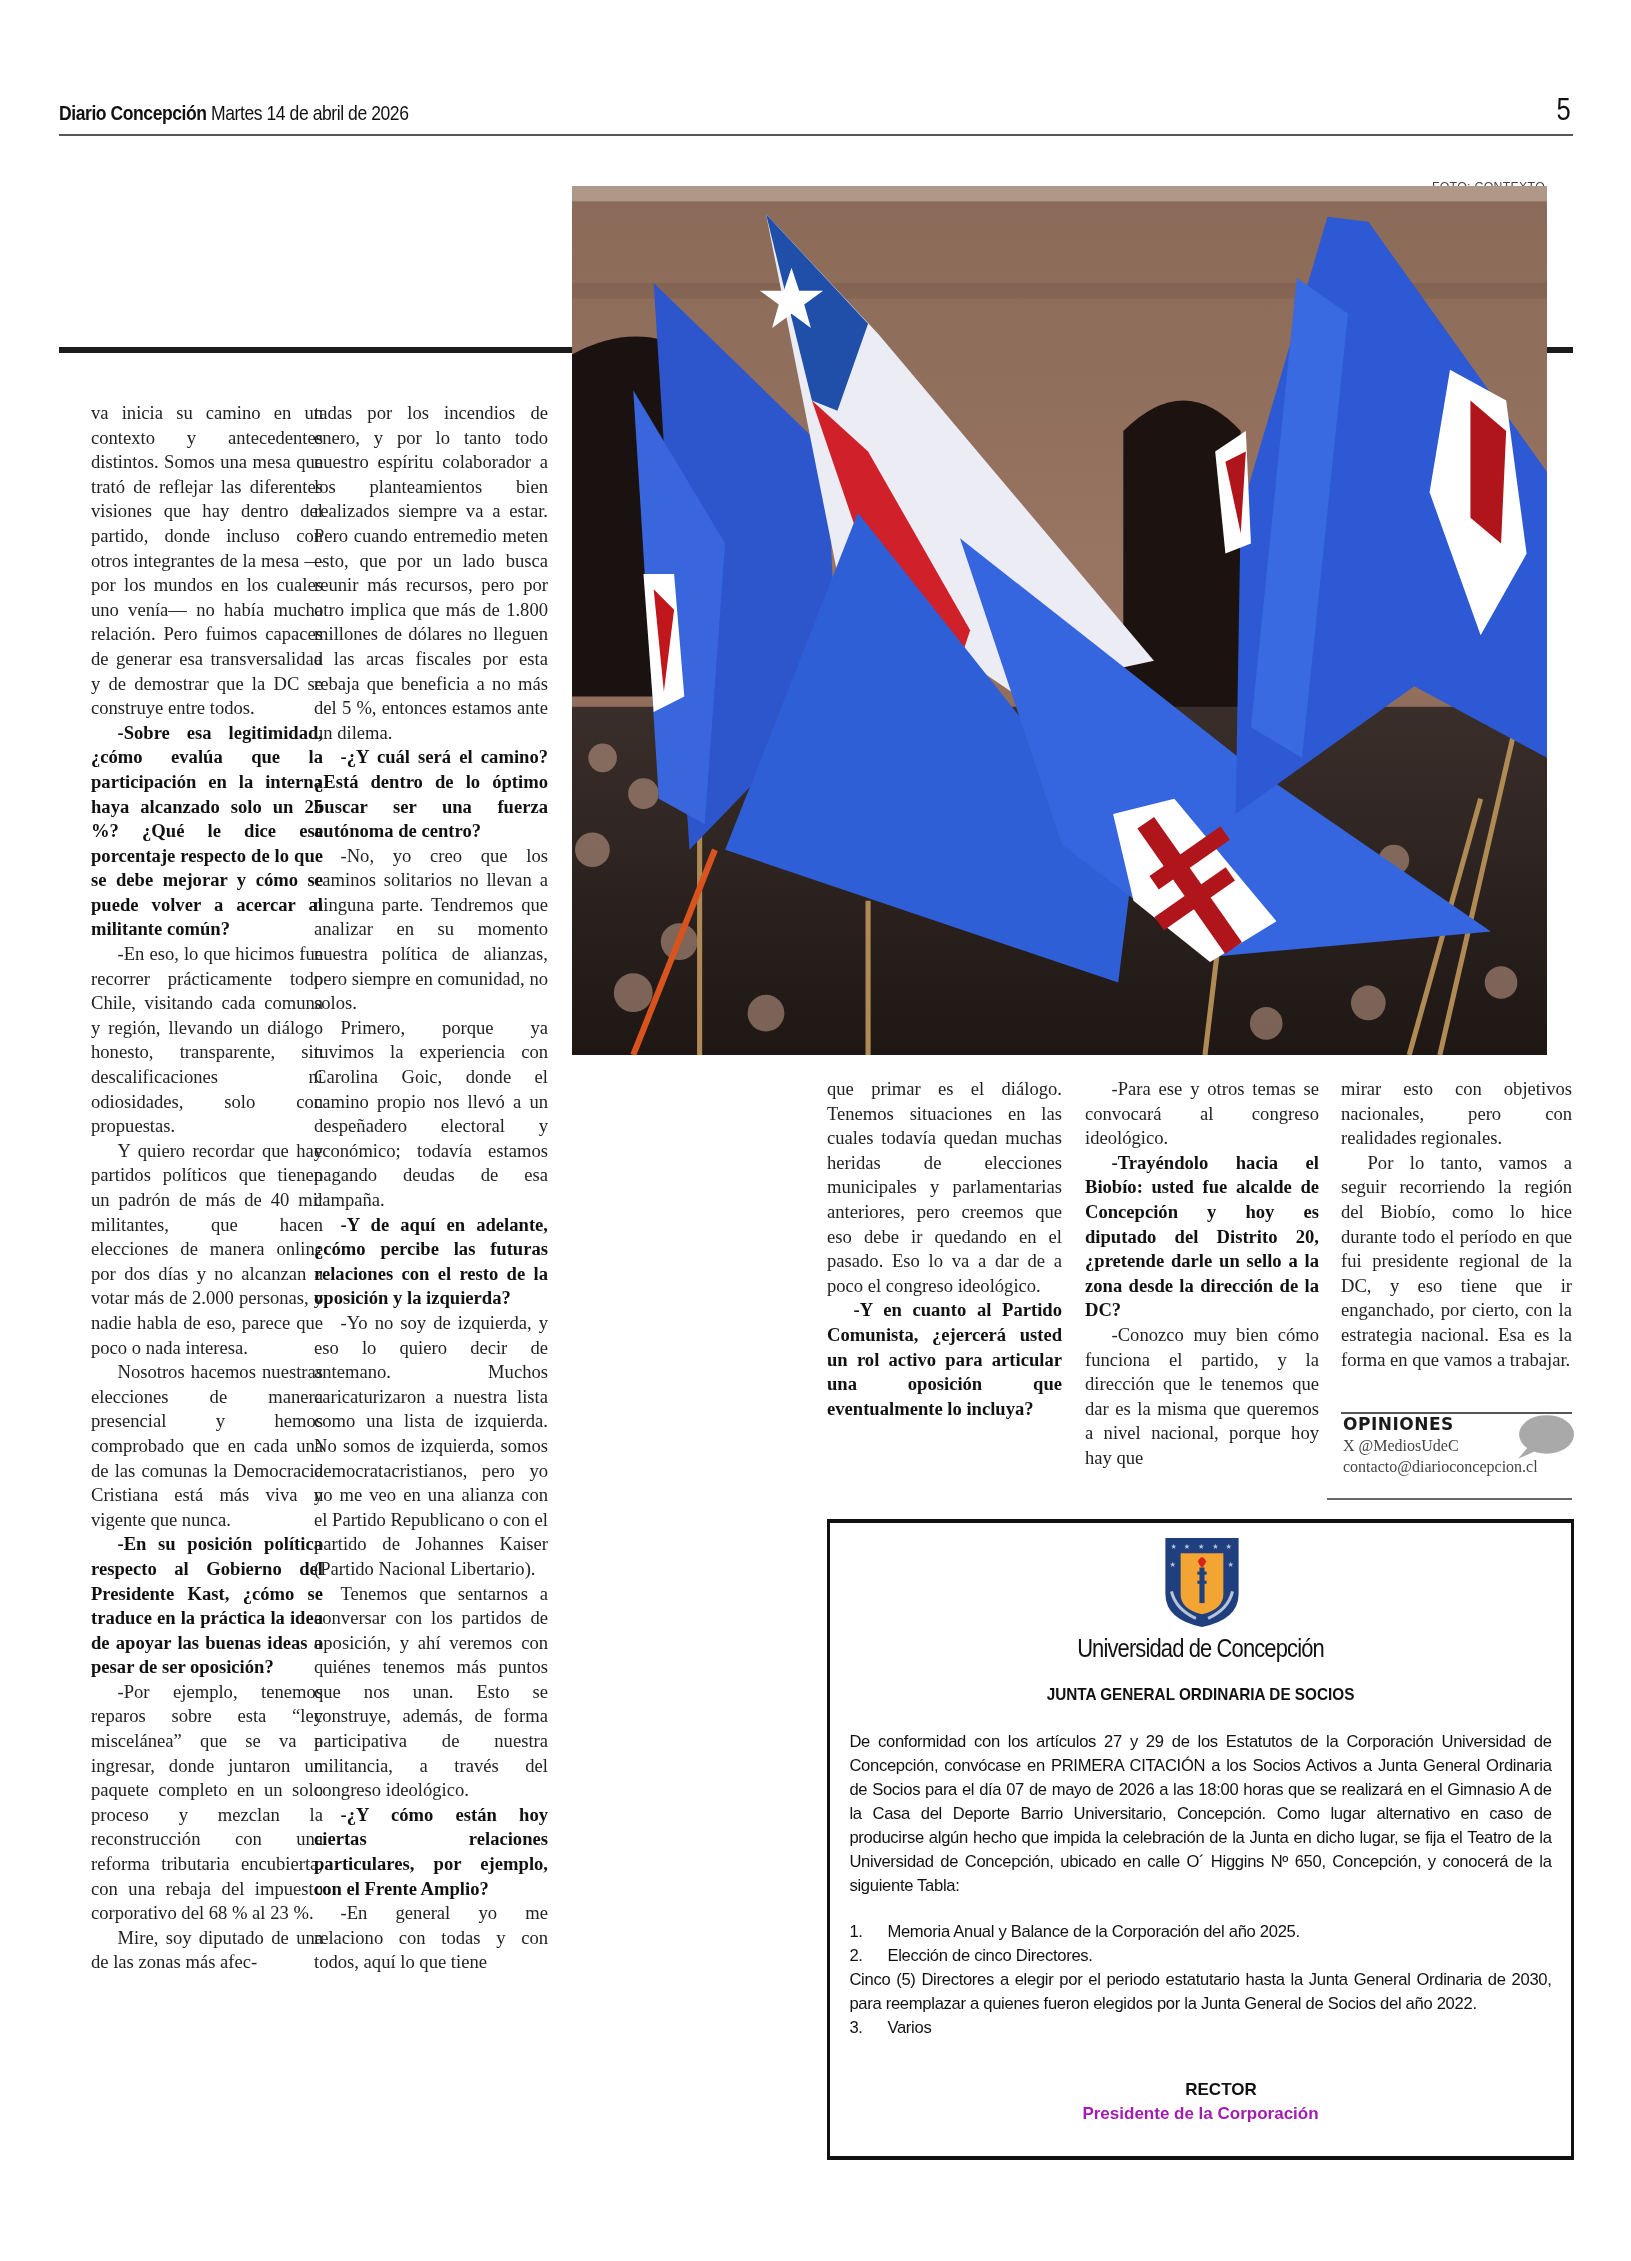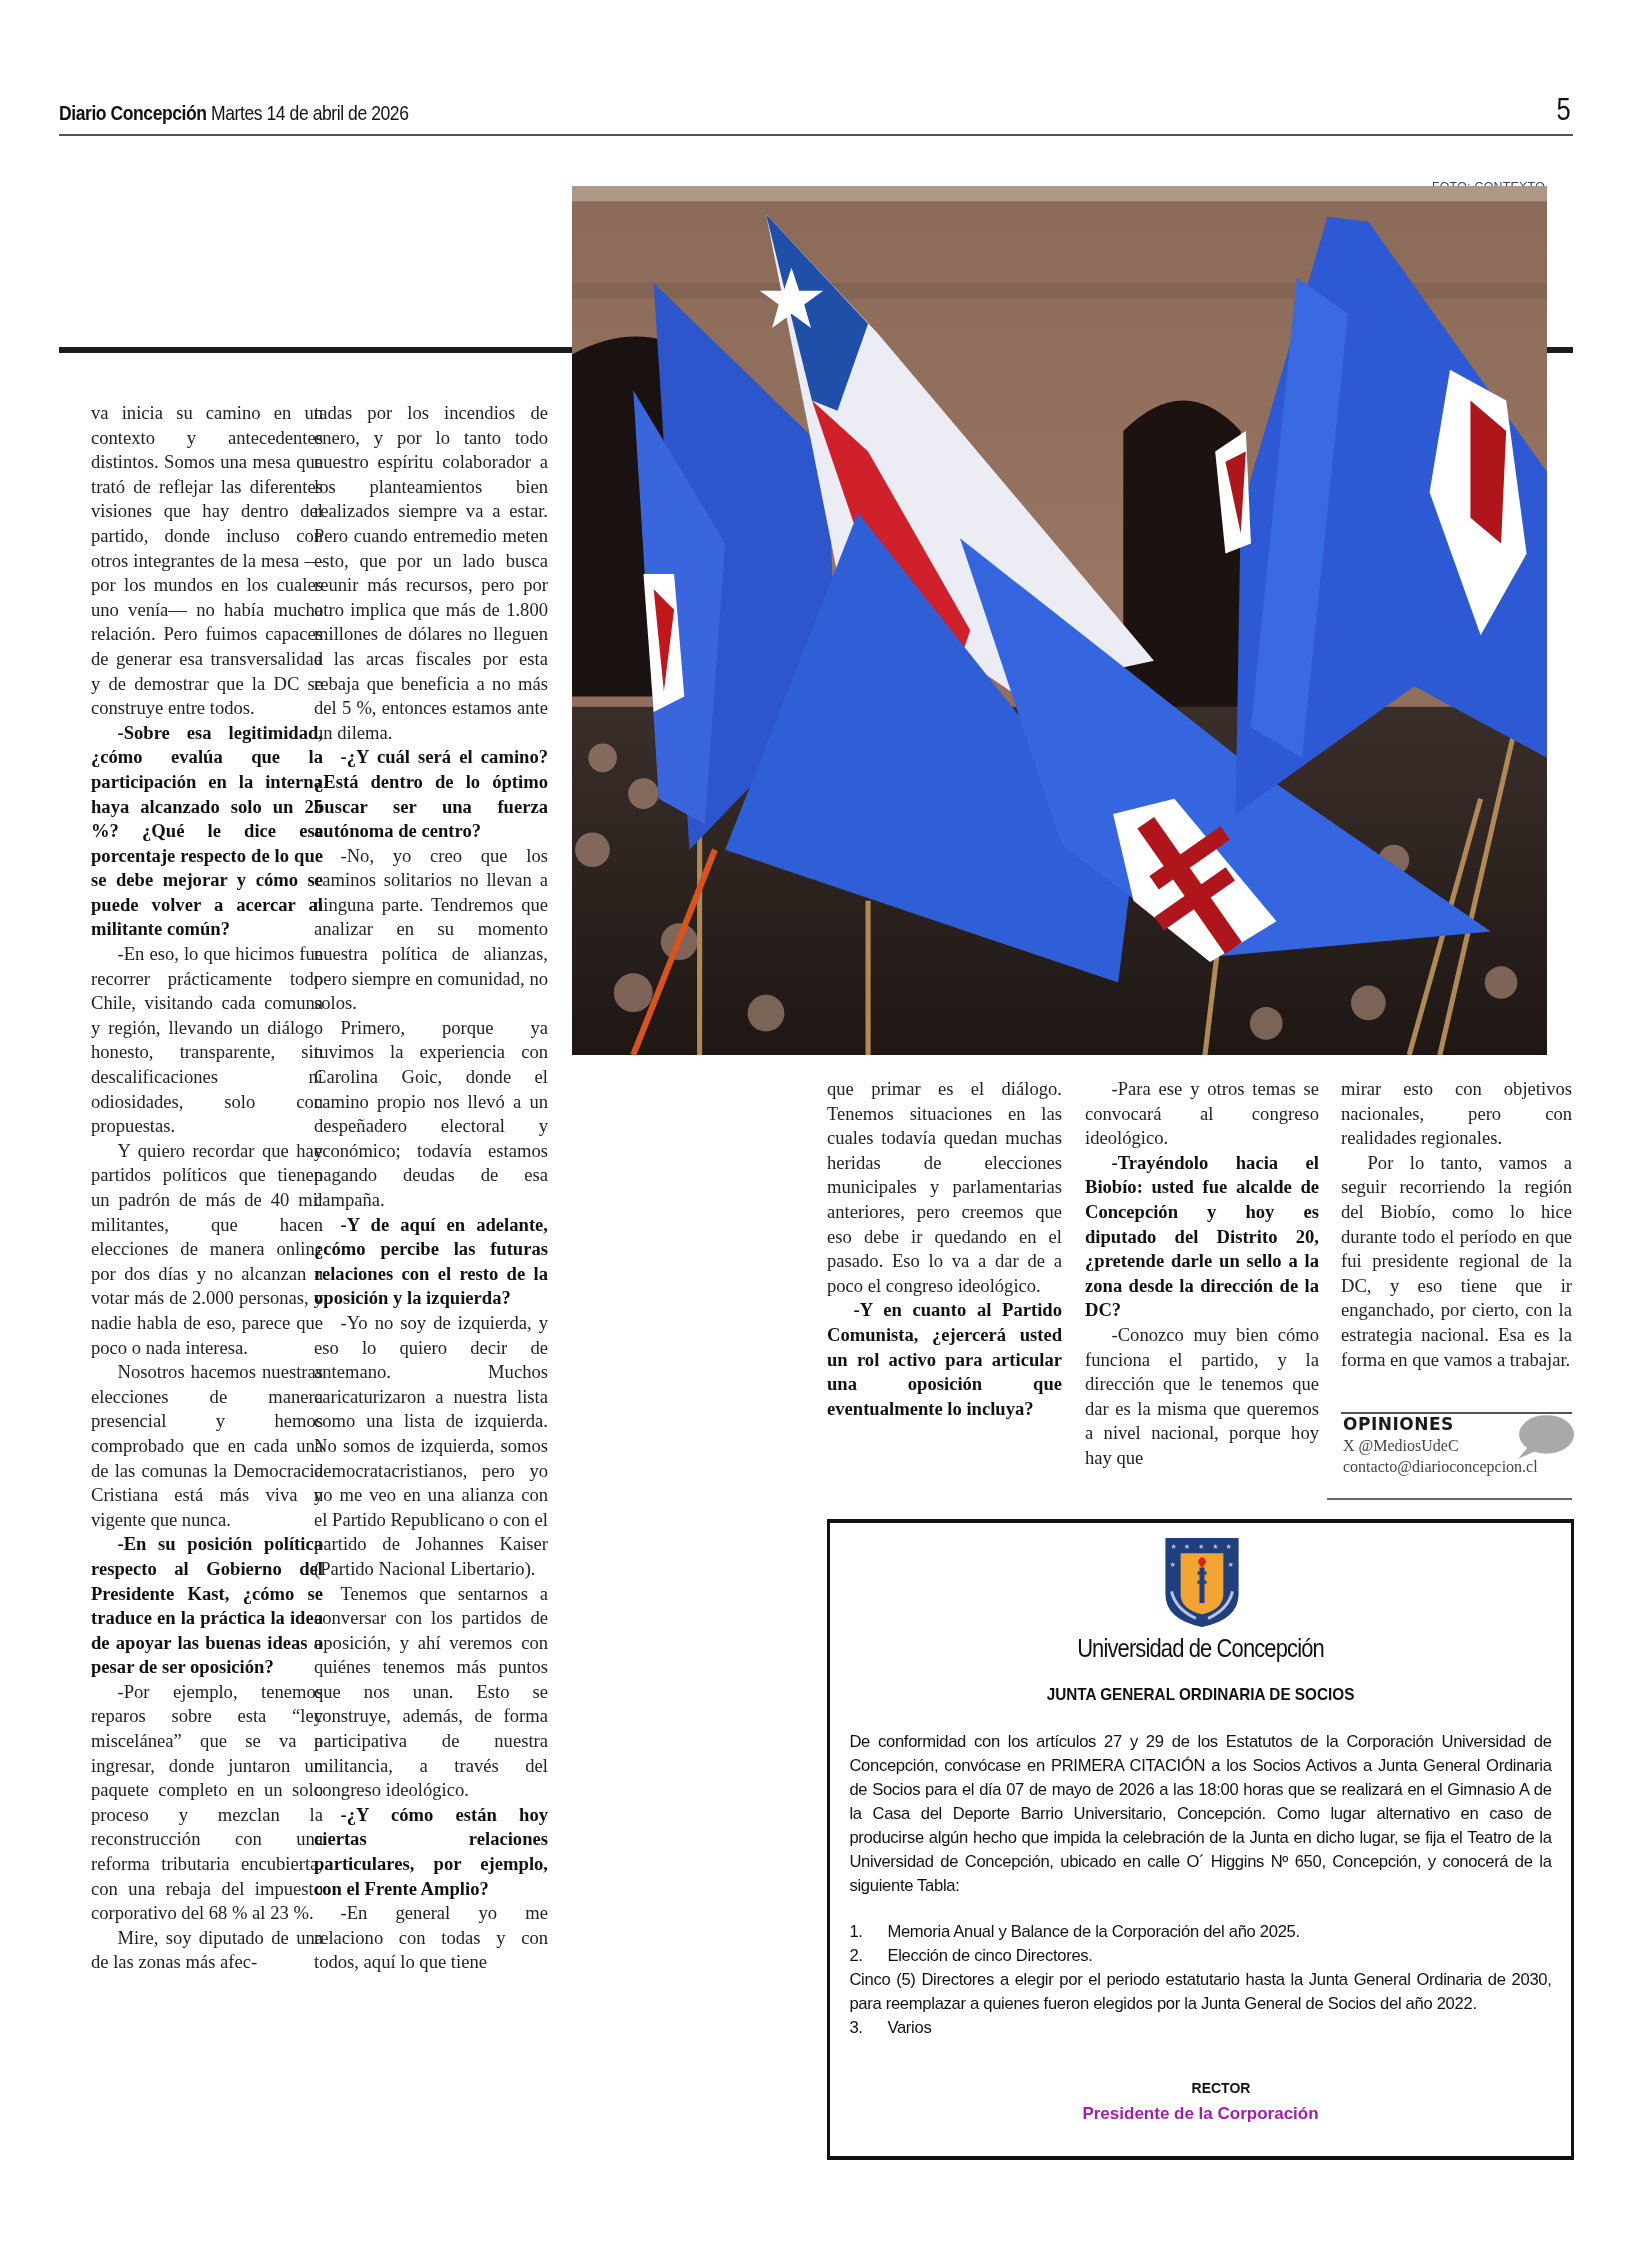--- a/index.html
+++ b/index.html
@@ -35,21 +35,21 @@
 
   .ad { left:827px; top:1519px; width:741px; height:633px; border:3.6px solid #111; border-top-width:4.1px; border-bottom-width:4.6px; background:#fff; }
   .ad-logo { position:absolute; left:335px; top:15.3px; width:74px; height:89px; }
   .ad-uni { position:absolute; left:0; right:0; top:111px; text-align:center; font-family:"Liberation Sans", sans-serif; font-size:25.5px; letter-spacing:-1px; color:#111; transform:scaleX(0.86); }
   .ad-title { position:absolute; left:0; right:0; top:162px; text-align:center; font-family:"Liberation Sans", sans-serif; font-weight:bold; font-size:17px; color:#111; transform:scaleX(0.9); }
   .ad-body { position:absolute; left:19.4px; right:19.4px; top:207px; font-family:"Liberation Sans", sans-serif; font-size:16.6px; line-height:24px; text-align:justify; color:#111; letter-spacing:-0.3px; }
   .ad-list { position:absolute; left:19.4px; right:19.4px; top:397px; font-family:"Liberation Sans", sans-serif; font-size:16.6px; line-height:24px; color:#111; letter-spacing:-0.3px; }
   .ad-list .item { display:flex; }
   .ad-list .num { width:38px; flex:none; }
   .ad-list .note { text-align:justify; }
-  .ad-sign1 { position:absolute; left:0; right:0; top:557px; text-align:center; font-family:"Liberation Sans", sans-serif; font-weight:bold; font-size:14px; color:#111;padding-left:41px; }
+  .ad-sign1 { position:absolute; left:0; right:0; top:557px; text-align:center; font-family:"Liberation Sans", sans-serif; font-weight:bold; font-size:17px; color:#111;padding-left:41px; }
   .ad-sign2 { position:absolute; left:0; right:0; top:581px; text-align:center; font-family:"Liberation Sans", sans-serif; font-weight:bold; font-size:17px; color:#a21caf; }
 </style>
 </head>
 <body>
 
 <div class="abs masthead">
   <span class="paper">Diario Concepción</span>
   <span>Martes 14 de abril de 2026</span>
 </div>
 <div class="abs pagenum">5</div>

